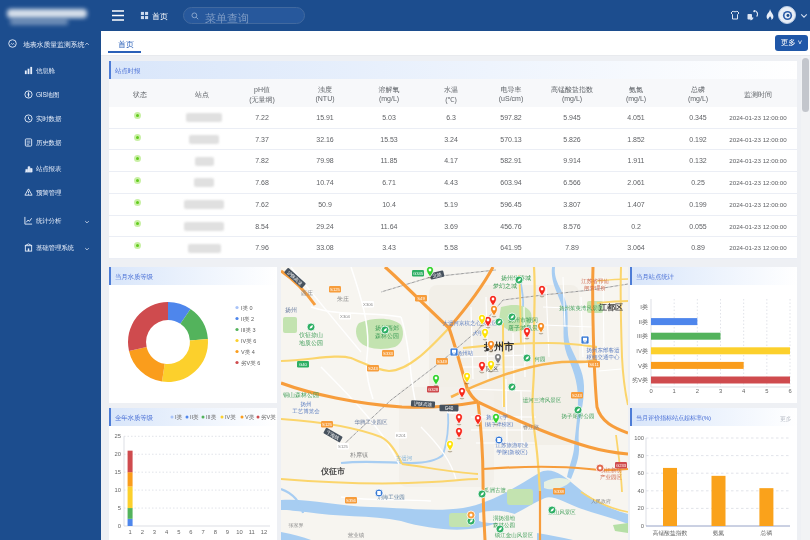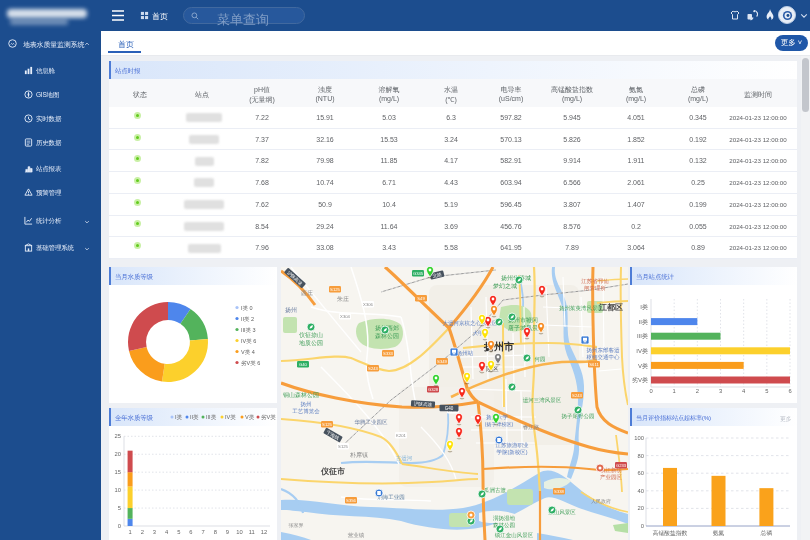--- a/index.html
+++ b/index.html
@@ -90,21 +90,21 @@
       <rect x="5.6" y="1" width="3.4" height="3.4" fill="#cfdcf0"></rect>
       <rect x="1" y="5.6" width="3.4" height="3.4" fill="#cfdcf0"></rect>
       <rect x="5.6" y="5.6" width="3.4" height="3.4" fill="#cfdcf0"></rect>
     </svg>
   <div class="abs" style="left:51px; top:11px; color:#ffffff; font-size:8px;">首页</div>
   <div class="abs" style="left:82px; top:7px; width:122px; height:17px; background:#27589c; border:1px solid #41699f; border-radius:9px;"></div>
   <svg class="abs" style="left:90px; top:12px;" width="8" height="8" viewBox="0 0 10 10">
       <circle cx="4.2" cy="4.2" r="3" fill="none" stroke="#8aa6cd" stroke-width="1.2"></circle>
       <path d="M6.5 6.5 L9 9" stroke="#8aa6cd" stroke-width="1.2"></path>
     </svg>
-  <div class="abs" style="left:116px; top:11px; color:#7f9cc5; font-size:13px;">菜单查询</div>
+  <div class="abs" style="left:104px; top:11px; color:#7f9cc5; font-size:11px;">菜单查询</div>
 
   <svg class="abs" style="left:628px; top:9px;" width="12" height="12" viewBox="0 0 12 12">
       <path d="M4 2 L2 4 L3.5 5.5 L3.5 10 H8.5 L8.5 5.5 L10 4 L8 2 C7.5 3 4.5 3 4 2 Z" fill="none" stroke="#dbe4f2" stroke-width="1"></path>
     </svg>
   <svg class="abs" style="left:645px; top:9px;" width="12" height="12" viewBox="0 0 12 12">
       <rect x="1.5" y="5" width="4.5" height="5.5" rx="0.8" fill="#dbe4f2"></rect>
       <path d="M8 1.5 a3.6 3.6 0 0 1 2.6 6" fill="none" stroke="#dbe4f2" stroke-width="1.2"></path>
       <circle cx="8.2" cy="2.2" r="1" fill="#dbe4f2"></circle>
       <path d="M7 8.5 a3.3 3.3 0 0 1 -2.5 2.4" fill="none" stroke="#dbe4f2" stroke-width="1.2"></path>
     </svg>
@@ -119,21 +119,21 @@
       <circle cx="6.5" cy="6" r="1.6" fill="#1c4d8e"></circle>
     </svg>
   <svg class="abs" style="left:699px; top:13px;" width="8" height="6" viewBox="0 0 10 7">
       <path d="M1.5 1.5 L5 5 L8.5 1.5" fill="none" stroke="#cfdcf0" stroke-width="1.3"></path>
     </svg>
 </div>
 
 <div id="tabbar">
   <div class="abs" style="left:17px; top:8px; color:#2a60b8; font-size:8px;">首页</div>
   <div class="abs" style="left:7px; top:20px; width:33px; height:2px; background:#2a60b8;"></div>
-  <div class="abs" style="left:674px; top:4px; width:33px; height:16px; background:#1f57a8; border-radius:8px; color:#fff; font-size:7.5px; text-align:center; line-height:16px;">更多 ˅</div>
+  <div class="abs" style="left:674px; top:4px; width:33px; height:16px; background:#1f57a8; border-radius:3px; color:#fff; font-size:7.5px; text-align:center; line-height:16px;">更多 ˅</div>
 </div>
 
 <div class="panel" style="left:109px; top:61px; width:688px; height:198px;">
   <div class="phead" style="left:0; top:0; width:688px; height:18px;"></div>
   <div class="paneltitle" style="left:6px; top:6px;">站点时报</div>
   <div id="tblwrap" class="abs" style="left:0; top:18px; width:688px; height:180px; overflow:hidden;">
       <div style="position:absolute;left:0;top:0;width:688px;height:28px;background:#f7f8fa;"></div>
       <div style="position:absolute;left:-9px;top:11px;width:80px;text-align:center;font-size:7px;color:#5f6368;">状态</div>
       <div style="position:absolute;left:53px;top:11px;width:80px;text-align:center;font-size:7px;color:#5f6368;">站点</div>
       <div style="position:absolute;left:113px;top:6px;width:80px;text-align:center;font-size:7px;color:#5f6368;">pH值</div>

